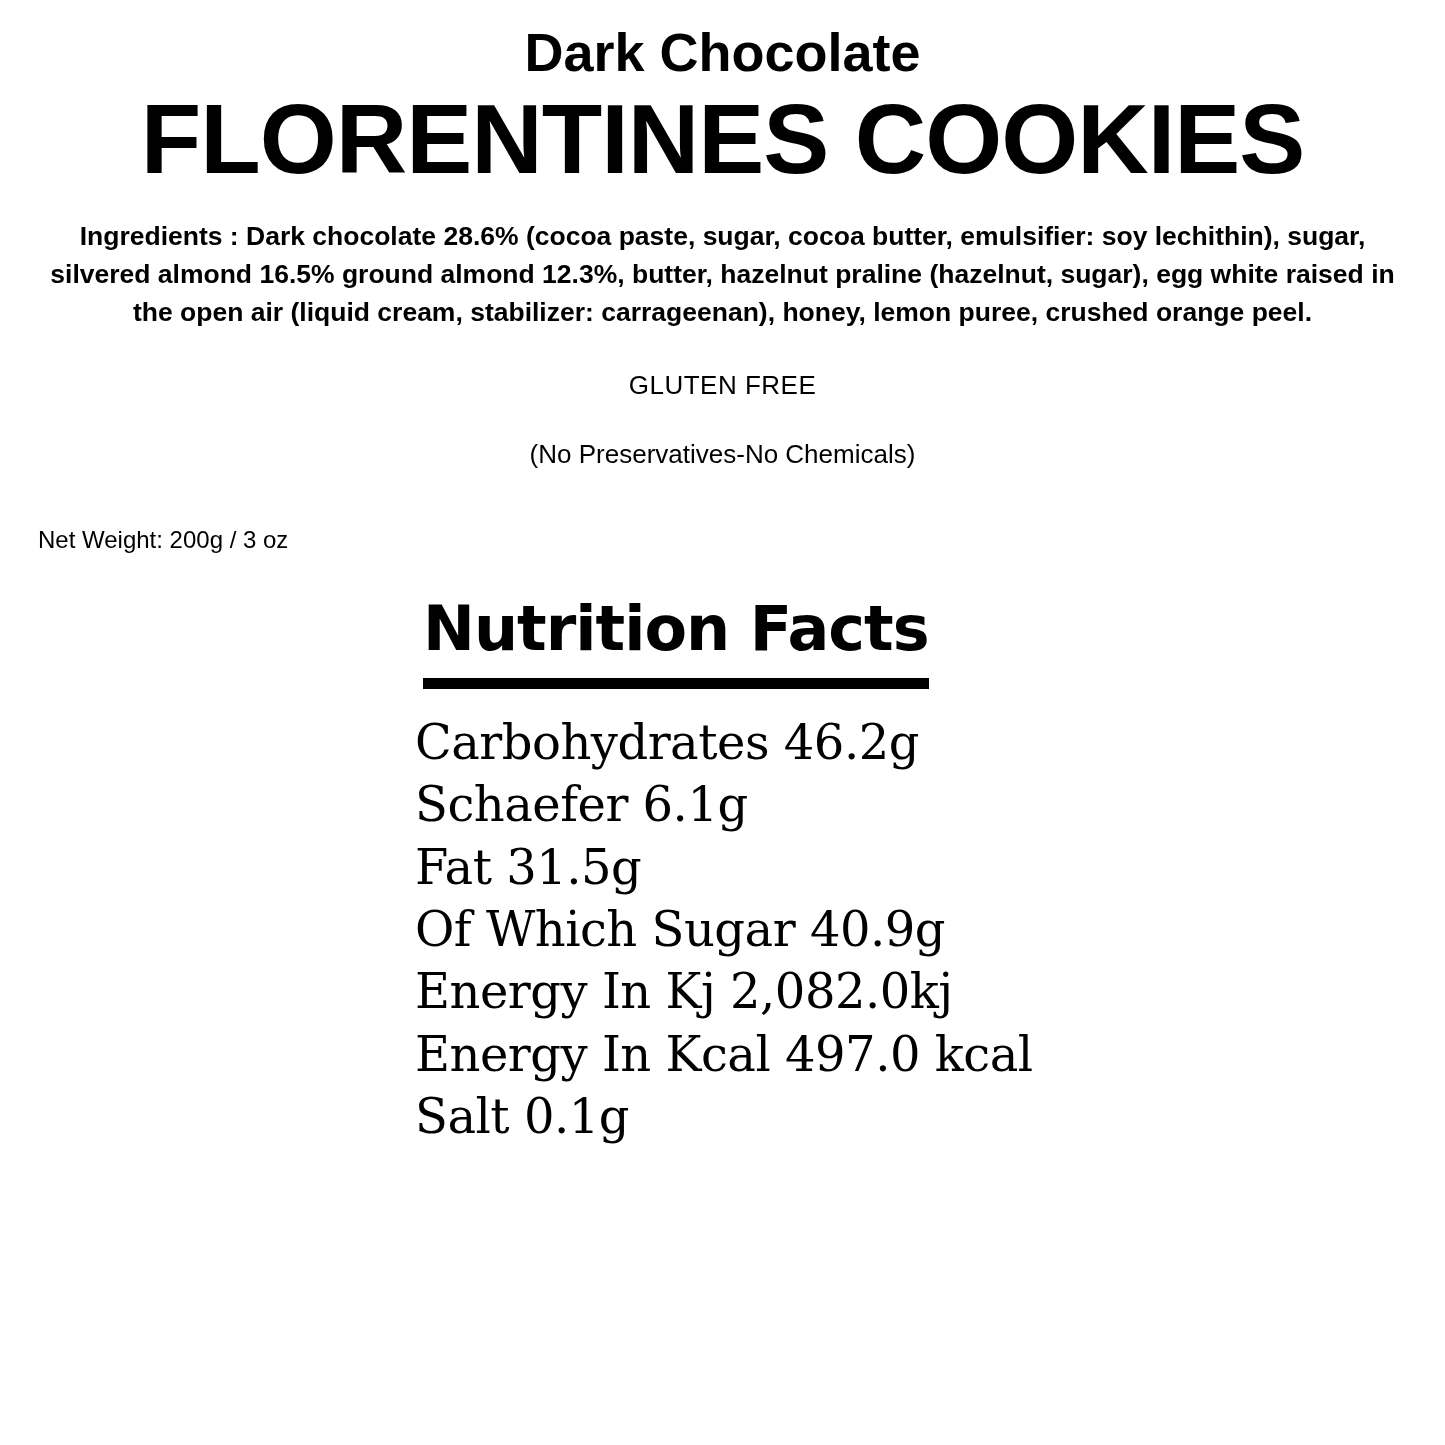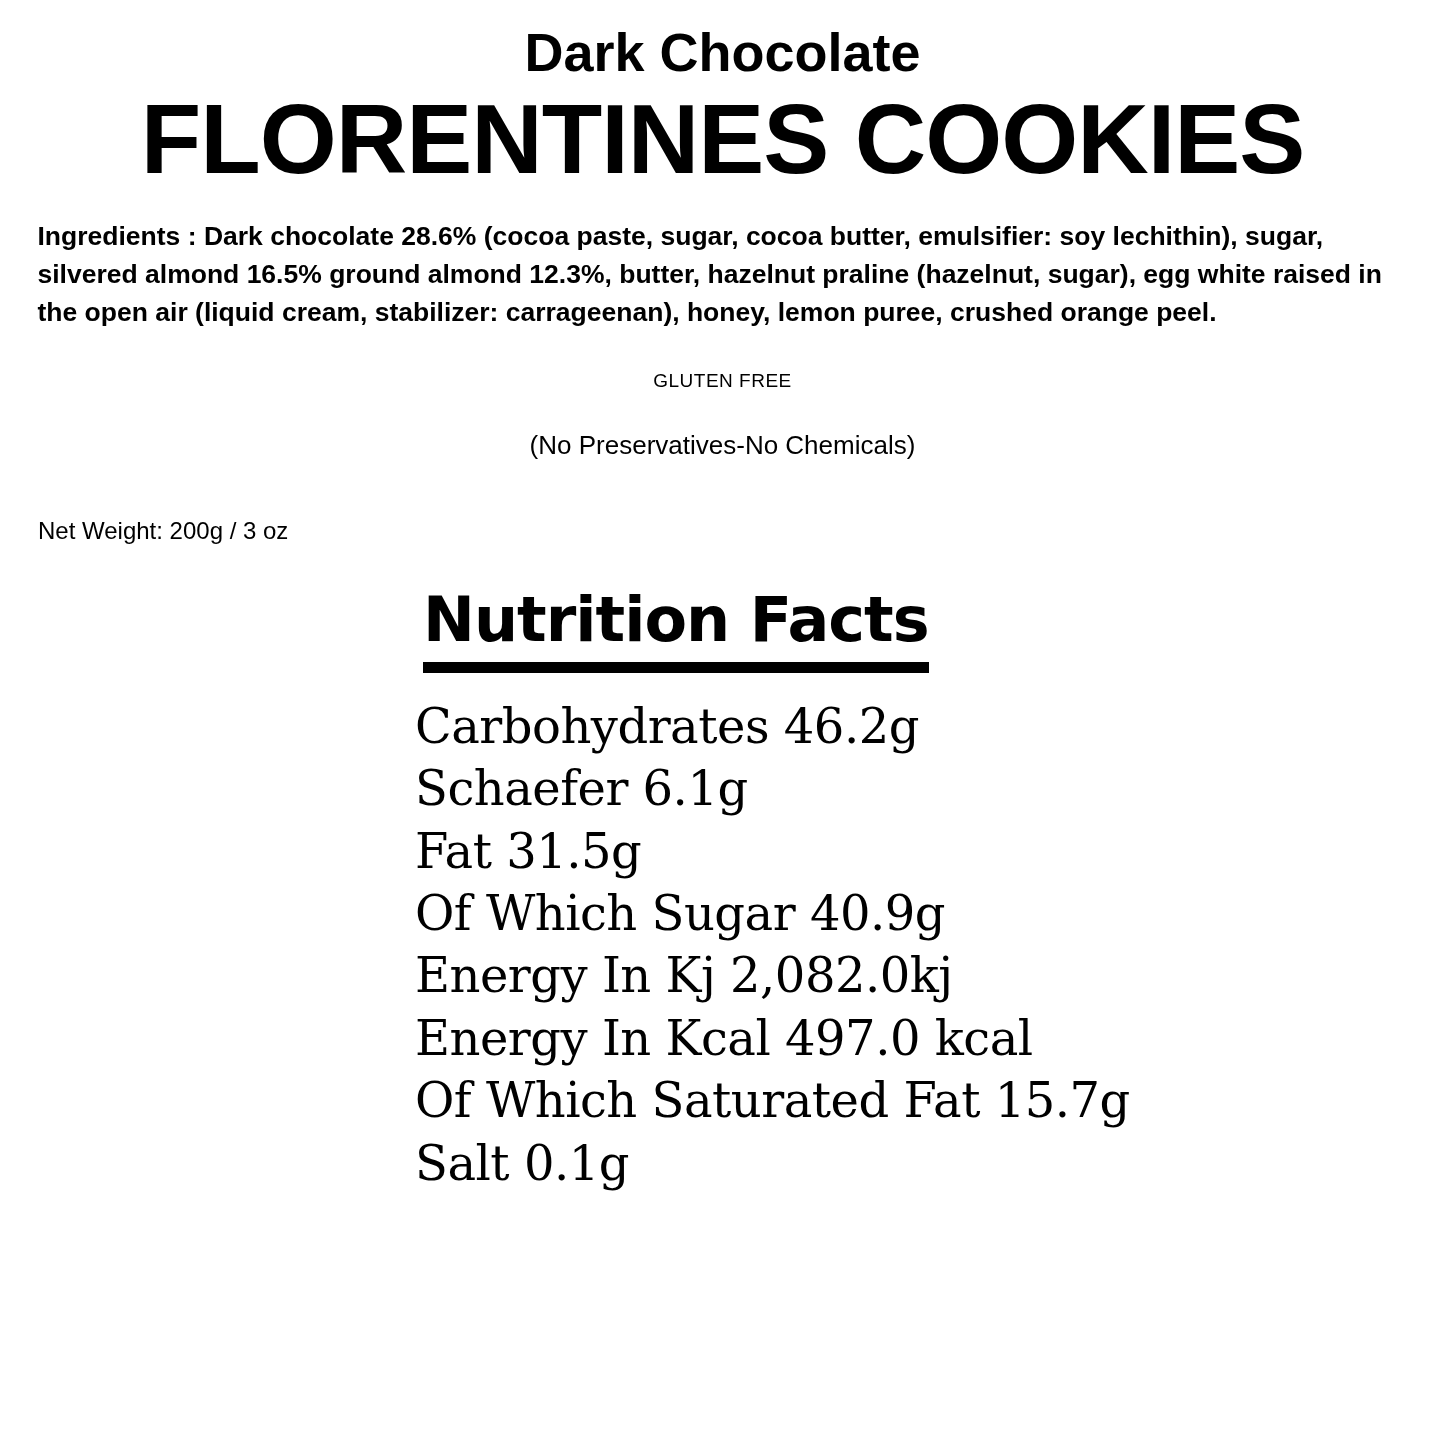--- a/index.html
+++ b/index.html
@@ -33,29 +33,30 @@
   .maintitle {
     text-align: center;
     font-weight: bold;
     font-size: 99px;
     letter-spacing: -1px;
     line-height: 1.05;
     margin-top: 6px;
     white-space: nowrap;
   }
   .ingredients {
+    text-align: center;
     font-weight: bold;
     font-size: 26.5px;
     line-height: 1.45;
     margin: 26px auto 0 auto;
     max-width: 1370px;
   }
   .glutenfree {
     text-align: center;
-    font-size: 19px;
+    font-size: 26px;
     font-weight: normal;
     margin-top: 38px;
     letter-spacing: 0.5px;
   }
   .nopreserv {
     text-align: center;
     font-size: 26px;
     font-weight: normal;
     margin-top: 38px;
   }
@@ -73,21 +74,21 @@
   .nutrition-wrap {
     margin-top: 38px;
     padding-left: 385px;
   }
   .nf-title {
     font-family: "DejaVu Sans", sans-serif;
     font-weight: bold;
     font-size: 62px;
     letter-spacing: -1px;
     display: inline-block;
-    padding-bottom: 6px;
+    padding-bottom: 13px;
     border-bottom: 11px solid #000;
     margin-left: 8px;
   }
   .nf-list {
     margin-top: 22px;
     font-family: "DejaVu Serif", serif;
     font-size: 48px;
     line-height: 1.30;
     font-weight: normal;
     letter-spacing: -0.5px;
@@ -115,18 +116,17 @@
 
   <div class="nutrition-wrap">
     <div class="nf-title">Nutrition Facts</div>
     <div class="nf-list">
       <div>Carbohydrates 46.2g</div>
       <div>Schaefer 6.1g</div>
       <div>Fat 31.5g</div>
       <div>Of Which Sugar 40.9g</div>
       <div>Energy In Kj 2,082.0kj</div>
       <div>Energy In Kcal 497.0 kcal</div>
-      <div>Of Which  Saturated Fat 15.7g</div>
       <div>Salt 0.1g</div>
     </div>
   </div>
 
 </div>
 
 </body></html>

